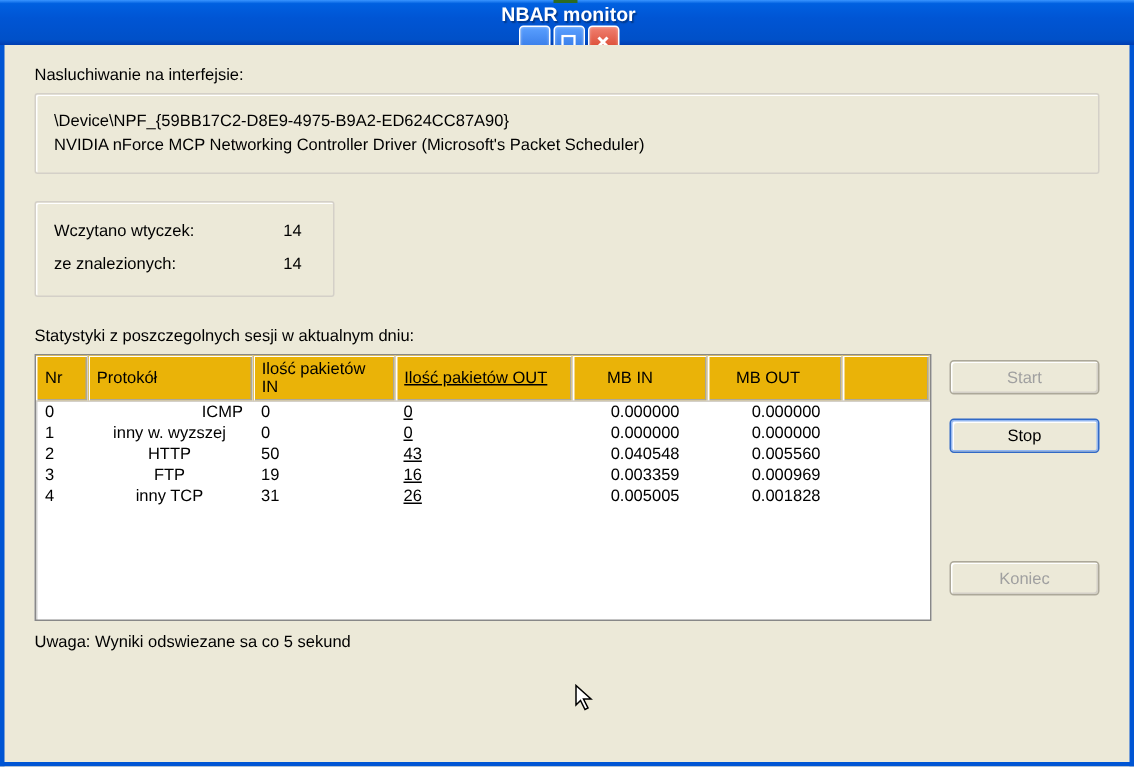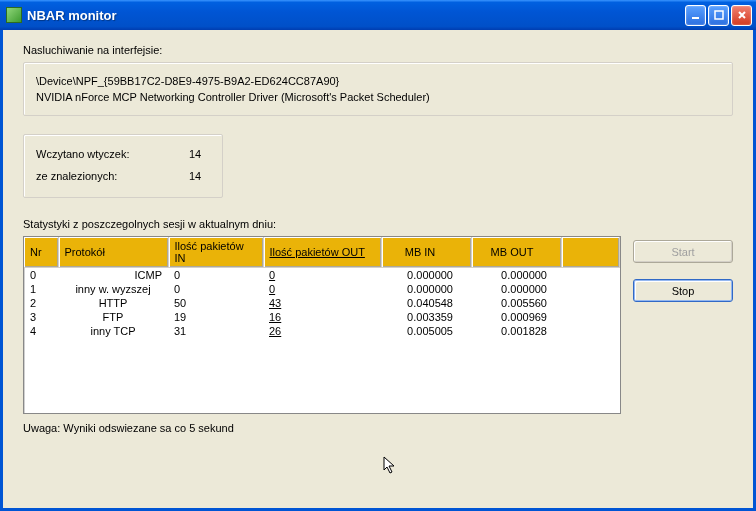--- a/index.html
+++ b/index.html
@@ -12,20 +12,21 @@
     height: 511px;
     overflow: hidden;
   }
   .titlebar {
     height: 30px;
     background: linear-gradient(to bottom, #3a95ff 0%, #0060e0 8%, #0055d4 40%, #0050c8 88%, #003db0 100%);
     display: flex;
     align-items: center;
     padding: 0 4px 0 6px;
     color: #fff;
+    flex-direction: column;
   }
   .titlebar .app-icon {
     width: 16px; height: 16px;
     background: linear-gradient(135deg, #8fd67a 0%, #3e9b2f 100%);
     border: 1px solid #2d6b22;
     margin-right: 5px;
   }
   .titlebar .title {
     flex: 1;
     font-weight: bold;
@@ -254,20 +255,21 @@
                 <td class="col-mbout">0.001828</td>
                 <td></td>
               </tr>
             </tbody>
         </table>
       </div>
       <div class="side-buttons">
         <button class="std" disabled="">Start</button>
         <button class="std focus">Stop</button>
         <div class="spacer"></div>
+        <button class="std" disabled="">Koniec</button>
       </div>
     </div>
 
     <div class="note">Uwaga: Wyniki odswiezane sa co 5 sekund</div>
 
   </div>
 
   <svg class="cursor" width="16" height="20">
     <path d="M1 1 L1 14 L4 11 L7 17 L9 16 L6 10 L11 10 Z" fill="#fff" stroke="#000" stroke-width="1"></path>
   </svg>

